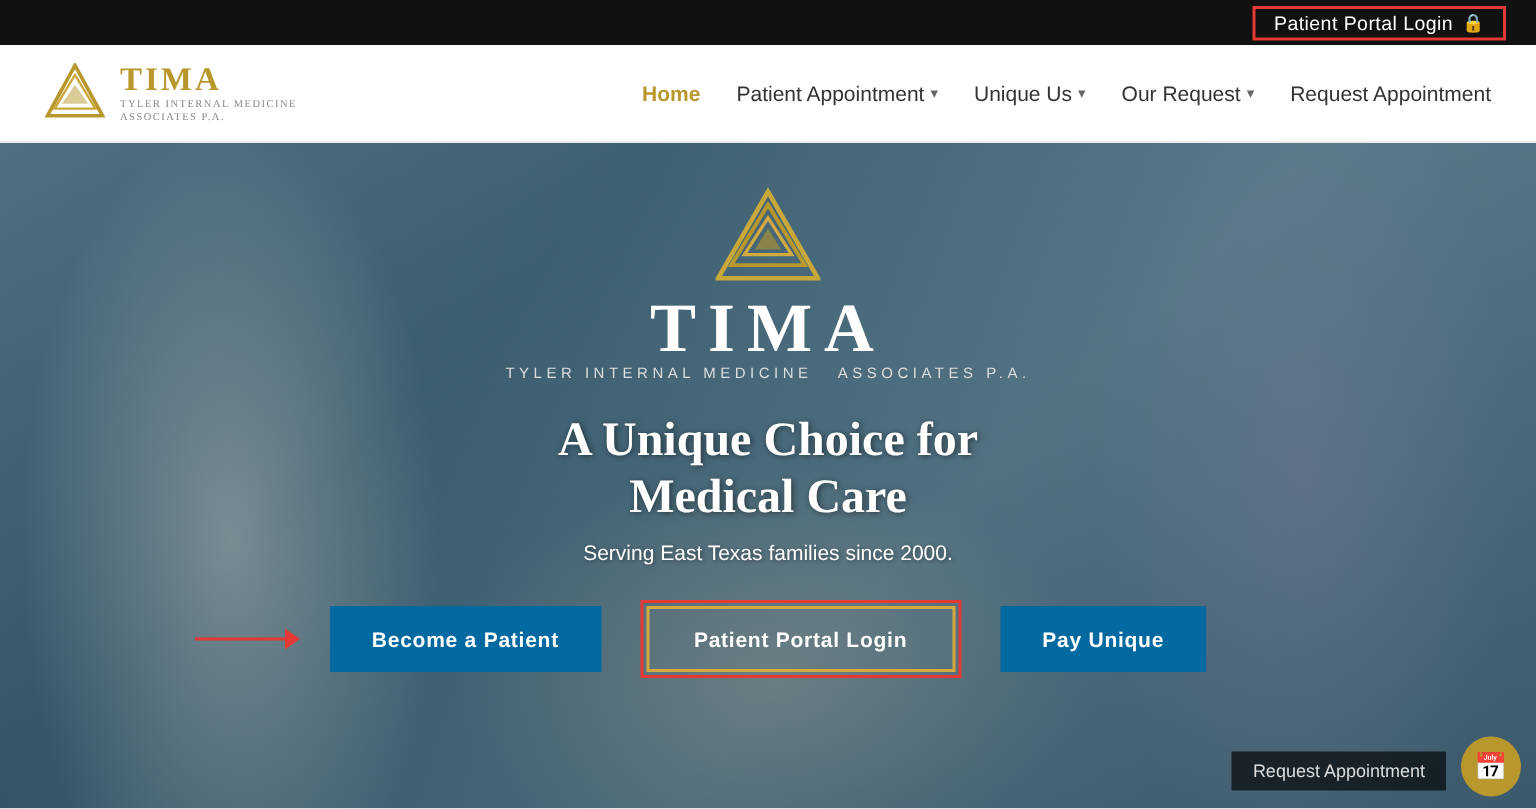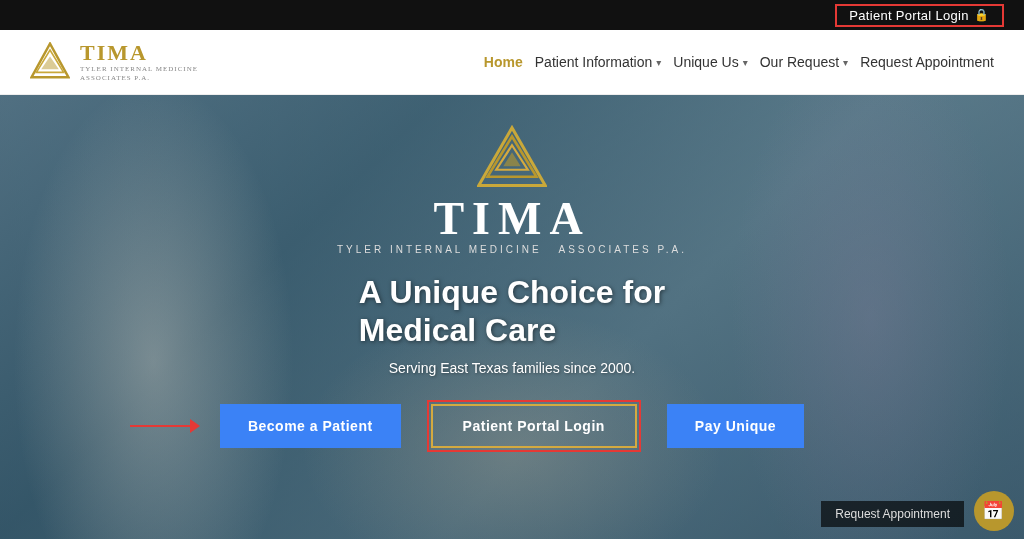--- a/index.html
+++ b/index.html
@@ -63,21 +63,21 @@
     .logo-text .tima-sub {
       font-size: 7px;
       color: #888;
       letter-spacing: 1px;
       text-transform: uppercase;
       line-height: 1.3;
     }
     .nav-menu {
       display: flex;
       align-items: center;
-      gap: 12px;
+      gap: 24px;
       list-style: none;
     }
     .nav-menu li a {
       text-decoration: none;
       color: #333;
       font-size: 14px;
       font-family: Arial, sans-serif;
       display: flex;
       align-items: center;
       gap: 4px;
@@ -155,41 +155,42 @@
       font-size: 10px;
       letter-spacing: 3px;
       text-transform: uppercase;
       font-family: Liberation Sans, sans-serif;
       margin-bottom: 18px;
     }
     .hero-tagline {
       color: #fff;
       font-size: 32px;
       font-weight: bold;
+      text-align: center;
       line-height: 1.2;
-      font-family: Liberation Sans, sans-serif;
+      font-family: Liberation Serif, serif;
       margin-bottom: 10px;
       text-shadow: 1px 1px 4px rgba(0,0,0,0.5);
     }
     .hero-serving {
       color: #fff;
       font-size: 14px;
       font-family: Arial, sans-serif;
       margin-bottom: 28px;
       text-shadow: 1px 1px 3px rgba(0,0,0,0.4);
       text-align: right;
     }
     .hero-buttons {
       display: flex;
       align-items: center;
       gap: 30px;
       position: relative;
     }
     .btn-gold {
-      background: #3b82f6;
+      background: #0369a1;
       color: #fff;
       border: none;
       padding: 14px 28px;
       font-size: 14px;
       font-weight: bold;
       cursor: pointer;
       font-family: Arial, sans-serif;
       letter-spacing: 0.5px;
     }
     .btn-portal {
@@ -288,21 +289,21 @@
     </div>
   </div>
   <ul class="nav-menu">
     <li>
       <a href="#" class="active">
         <span>Home</span>
       </a>
     </li>
     <li>
       <a href="#">
-        <span>Patient Information</span>
+        <span>Patient Appointment</span>
         <span class="chevron">▾</span>
       </a>
     </li>
     <li>
       <a href="#">
         <span>Unique Us</span>
         <span class="chevron">▾</span>
       </a>
     </li>
     <li>

